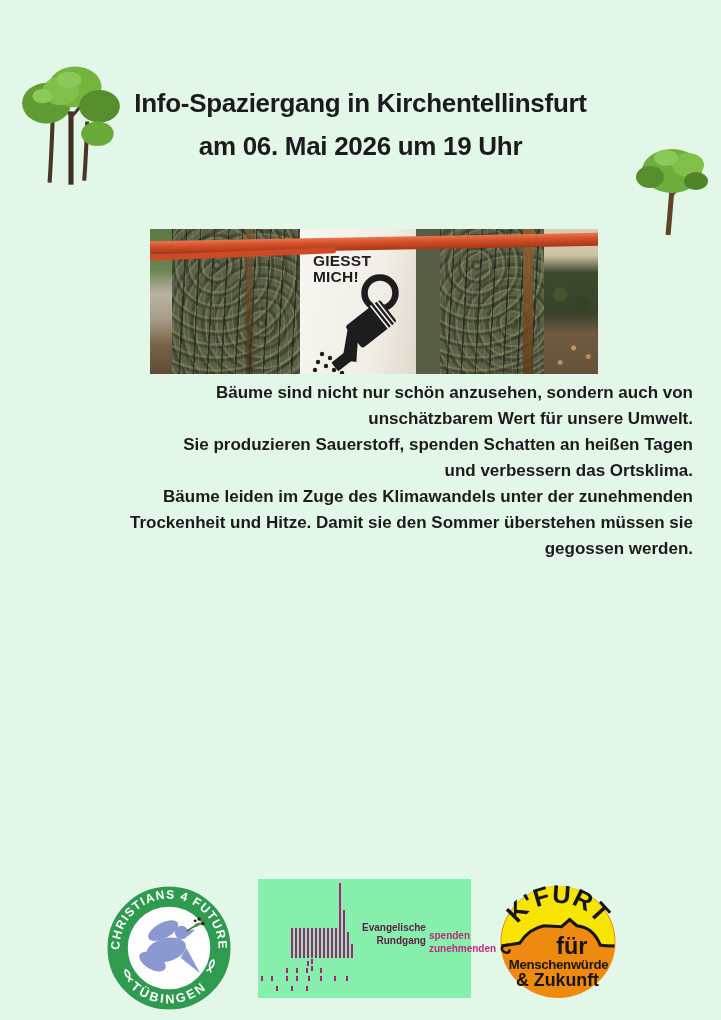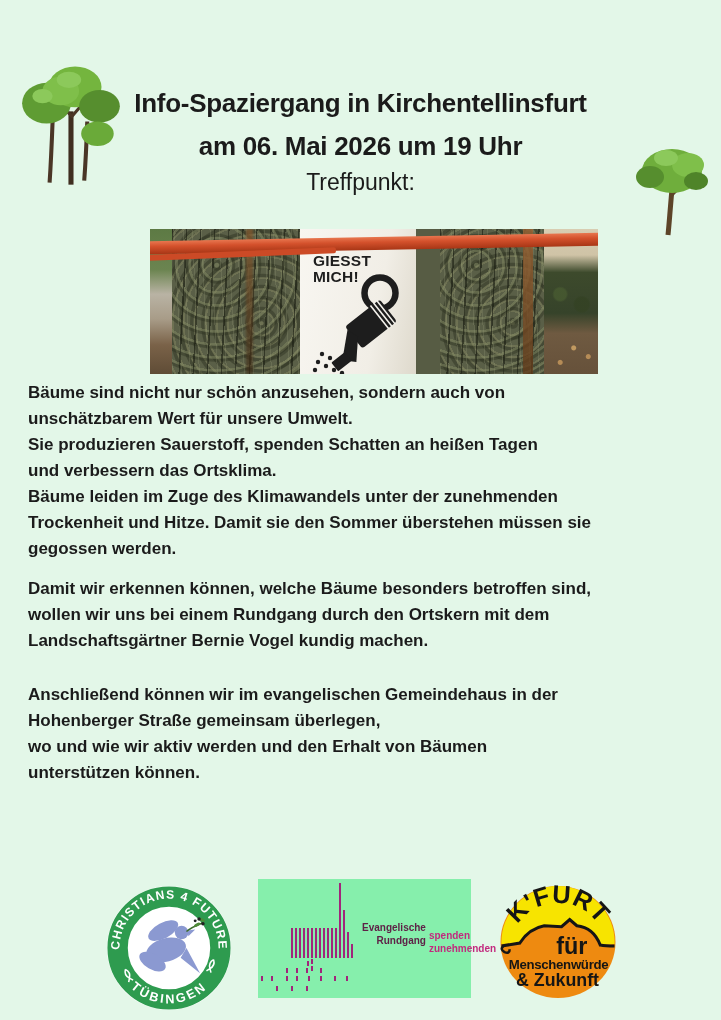--- a/index.html
+++ b/index.html
@@ -45,21 +45,21 @@
     transform:rotate(-1.1deg);
     background:linear-gradient(180deg,#e8764f 0%,#d4512c 40%,#a83616 100%);}
   .band-2{position:absolute;left:-2px;width:42%;top:22px;height:6px;z-index:6;border-radius:2px;
     transform:rotate(-2.4deg);background:#cc4a26;}
   .sign{position:absolute;left:150px;top:0;bottom:0;width:116px;z-index:4;
     background:linear-gradient(100deg,#f8f6f1 0%,#f1eee6 65%,#ded9cc 100%);}
   .sign-text{position:absolute;top:7px;left:13px;font-size:15.5px;line-height:16.5px;
     font-weight:800;letter-spacing:.2px;color:#1e1e1e;white-space:pre-line;}
   .can{position:absolute;left:0;top:0;}
   
-  .para{position:absolute;left:28px;right:28px;text-align:left;
+  .para{position:absolute;left:36px;right:28px;text-align:right;
     font-size:17px;font-weight:700;line-height:26px;white-space:pre-line;z-index:2;}
   .p1{top:380px;} .p2{top:576px;} .p3{top:682px;} .p4{top:797px;}
   
   .logo-c4f{position:absolute;left:102px;top:884px;width:134px;height:128px;z-index:2;}
   .logo-kfurt{position:absolute;left:495px;top:885px;width:126px;height:114px;z-index:2;}
   .logo-church{position:absolute;left:258px;top:879px;width:213px;height:119px;background:#86efac;z-index:2;}
   .church-bars{position:absolute;left:33px;bottom:40px;display:flex;align-items:flex-end;gap:2px;}
   .church-bars div{width:2px;background:#a1257b;}
   .church-dash{position:absolute;width:2px;height:5px;background:#a1257b;}
   .church-text{position:absolute;left:104px;top:42px;display:flex;gap:3px;
@@ -91,21 +91,20 @@
     <ellipse cx="46" cy="30" rx="30" ry="22" fill="#6fae3c"></ellipse>
     <ellipse cx="24" cy="36" rx="14" ry="11" fill="#568e2e"></ellipse>
     <ellipse cx="62" cy="24" rx="16" ry="12" fill="#7fbf4a"></ellipse>
     <ellipse cx="40" cy="17" rx="12" ry="8" fill="#8cc95b"></ellipse>
     <ellipse cx="70" cy="40" rx="12" ry="9" fill="#4f8429"></ellipse>
   </svg>
 
   <div class="title">Info-Spaziergang in Kirchentellinsfurt
 am 06. Mai 2026 um 19 Uhr</div>
   <div class="meet">
-    <div>Treffpunkt:</div>
   </div>
 
   <div class="photo">
     <div class="scene-left"></div>
     <div class="bark bark-left"></div>
     <div class="sign">
       <div class="sign-text">BITTE
 GIESST
 MICH!</div>
       <svg class="can" width="140" height="145" viewBox="0 0 140 145">
@@ -136,27 +135,20 @@
     <div class="band-2"></div>
   </div>
 
   <div class="para p1">Bäume sind nicht nur schön anzusehen, sondern auch von
 unschätzbarem Wert für unsere Umwelt.
 Sie produzieren Sauerstoff, spenden Schatten an heißen Tagen
 und verbessern das Ortsklima.
 Bäume leiden im Zuge des Klimawandels unter der zunehmenden
 Trockenheit und Hitze. Damit sie den Sommer überstehen müssen sie
 gegossen werden.</div>
-  <div class="para p2">Damit wir erkennen können, welche Bäume besonders betroffen sind,
-wollen wir uns bei einem Rundgang durch den Ortskern mit dem
-Landschaftsgärtner Bernie Vogel kundig machen.</div>
-  <div class="para p3">Anschließend können wir im evangelischen Gemeindehaus in der
-Hohenberger Straße gemeinsam überlegen,
-wo und wie wir aktiv werden und den Erhalt von Bäumen
-unterstützen können.</div>
 
   <svg class="logo-c4f" viewBox="0 0 132 132">
     <circle cx="66" cy="66" r="64" fill="#ffffff"></circle>
     <circle cx="66" cy="66" r="53" fill="none" stroke="#2e9b4f" stroke-width="21"></circle>
     <defs>
       <path id="c4f-top" d="M 15,66 A 51,51 0 0 1 117,66"></path>
       <path id="c4f-bottom" d="M 9,66 A 57,57 0 0 0 123,66"></path>
     </defs>
     <text font-size="12.5" font-weight="700" fill="#ffffff" letter-spacing="1.2" font-family="Liberation Sans,sans-serif">
       <textPath href="#c4f-top" startOffset="50%" text-anchor="middle">CHRISTIANS 4 FUTURE</textPath>

